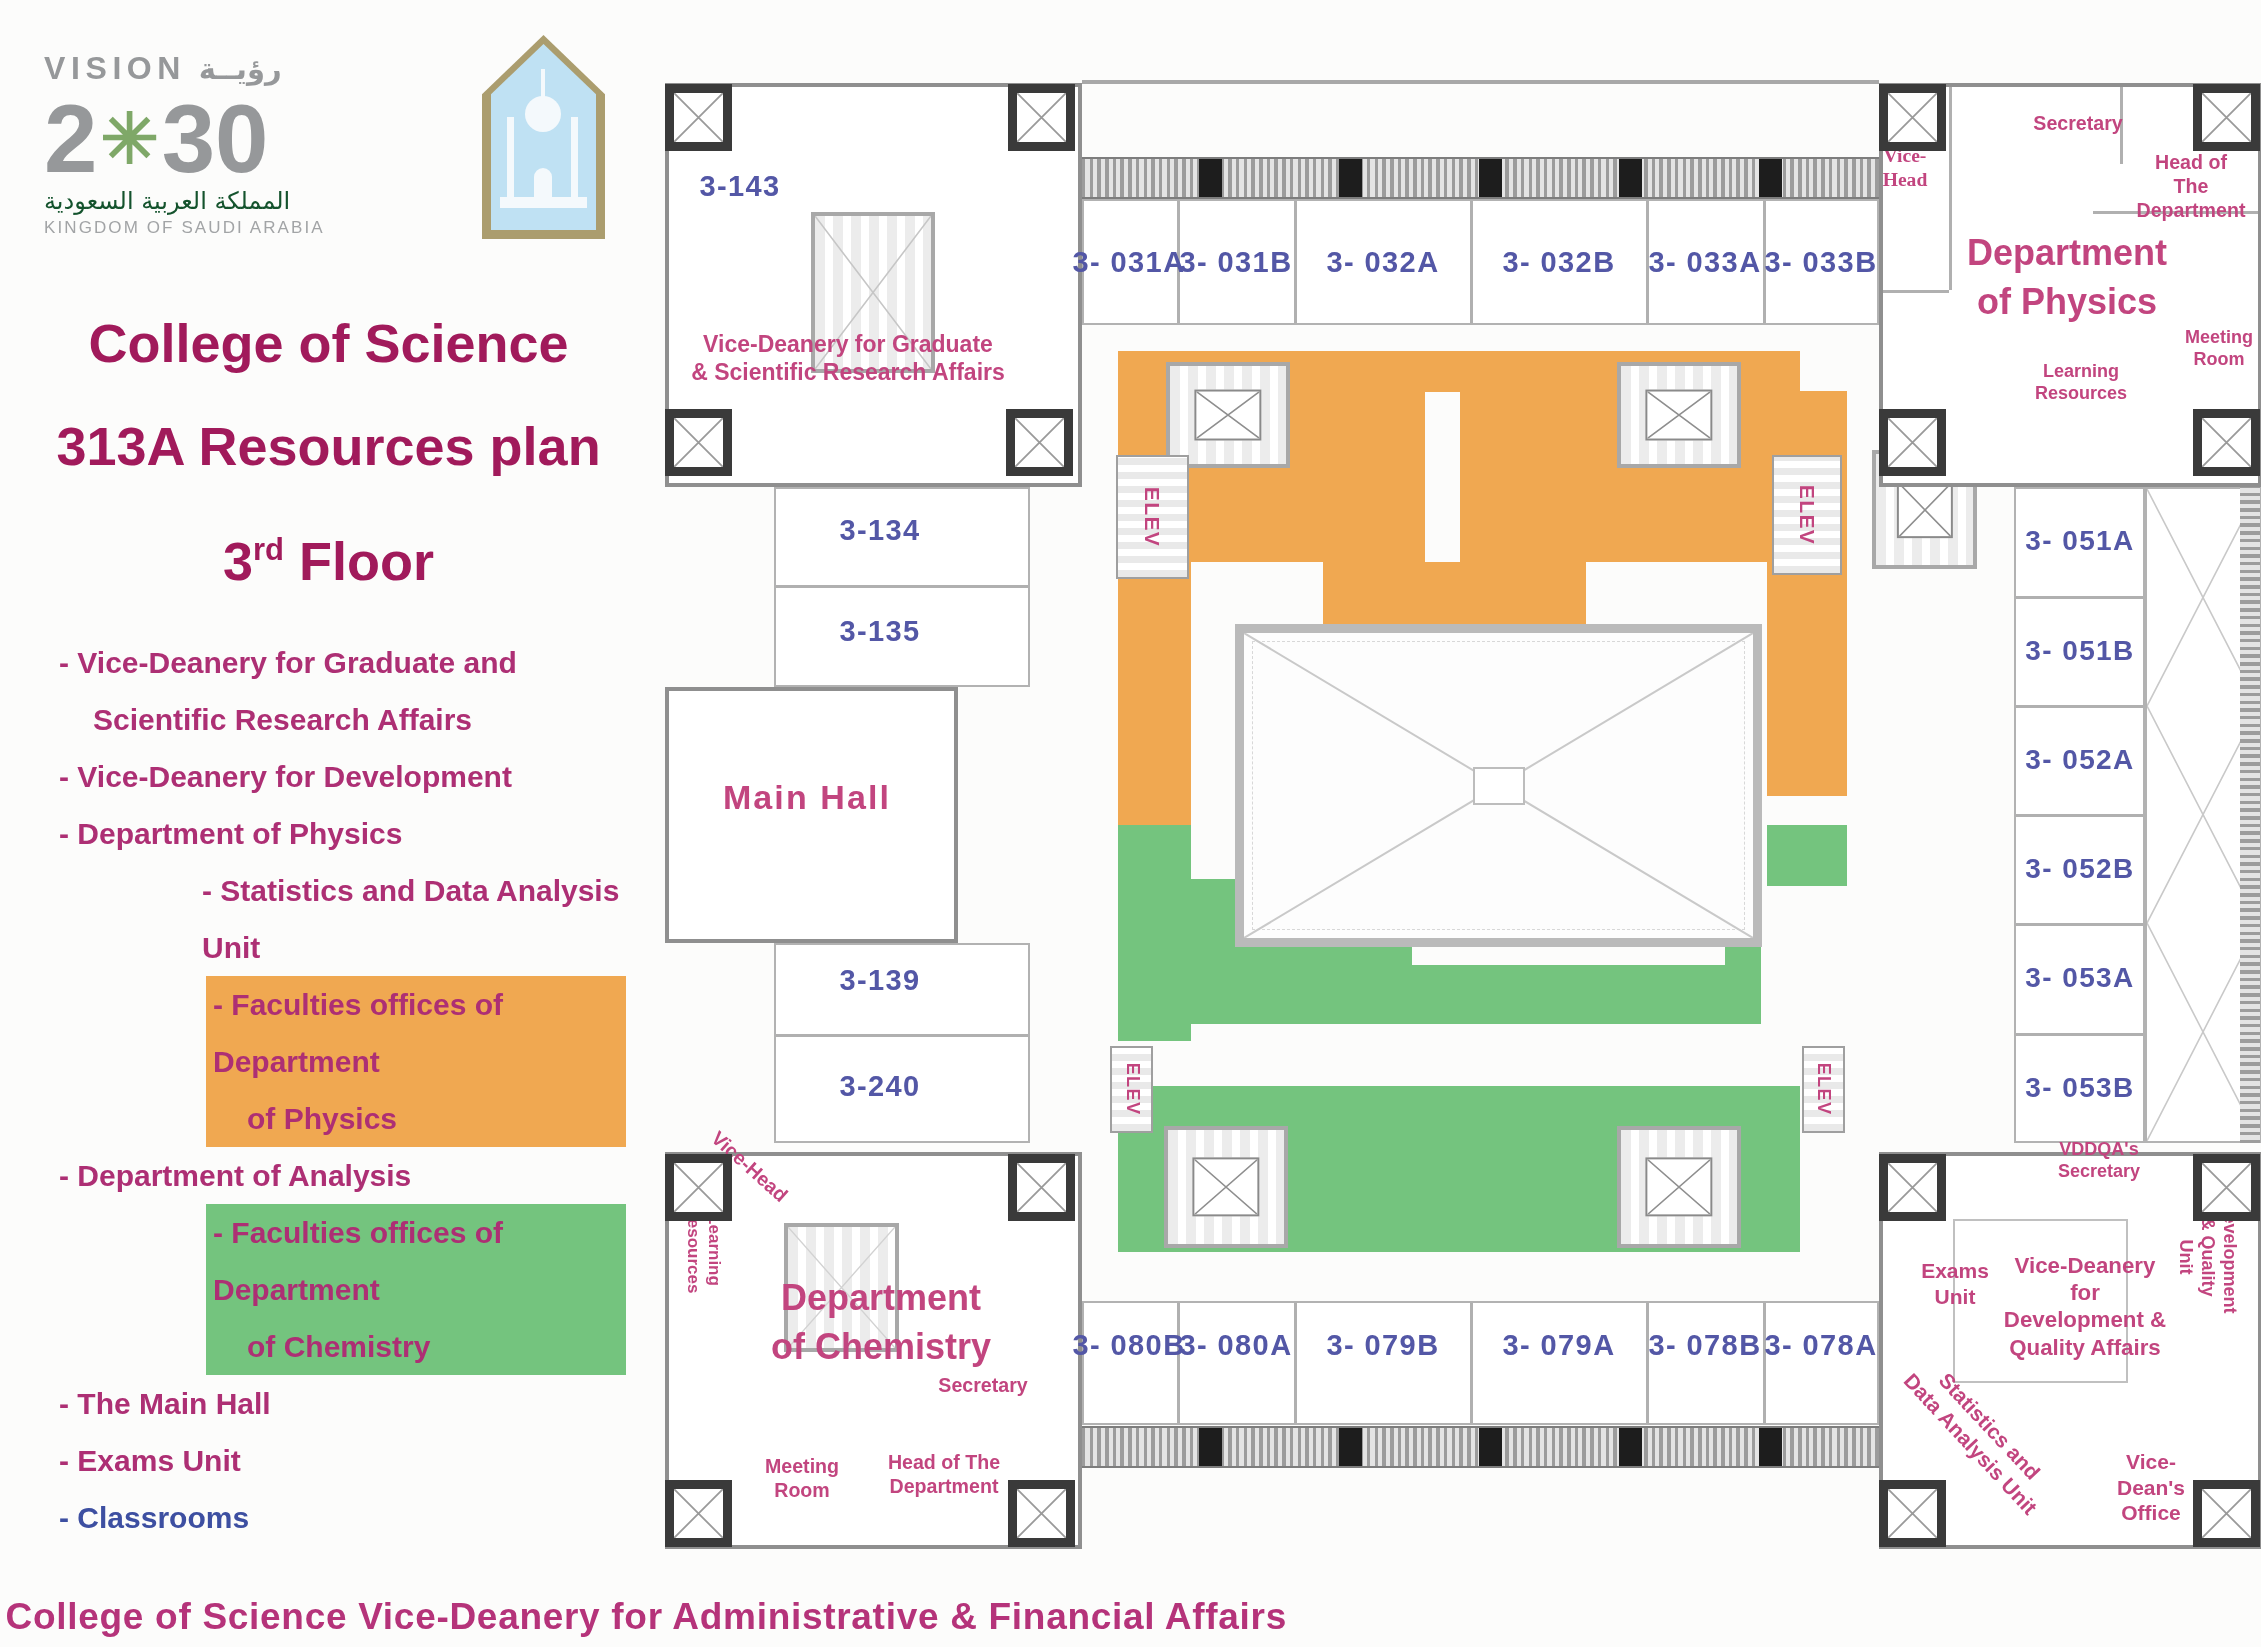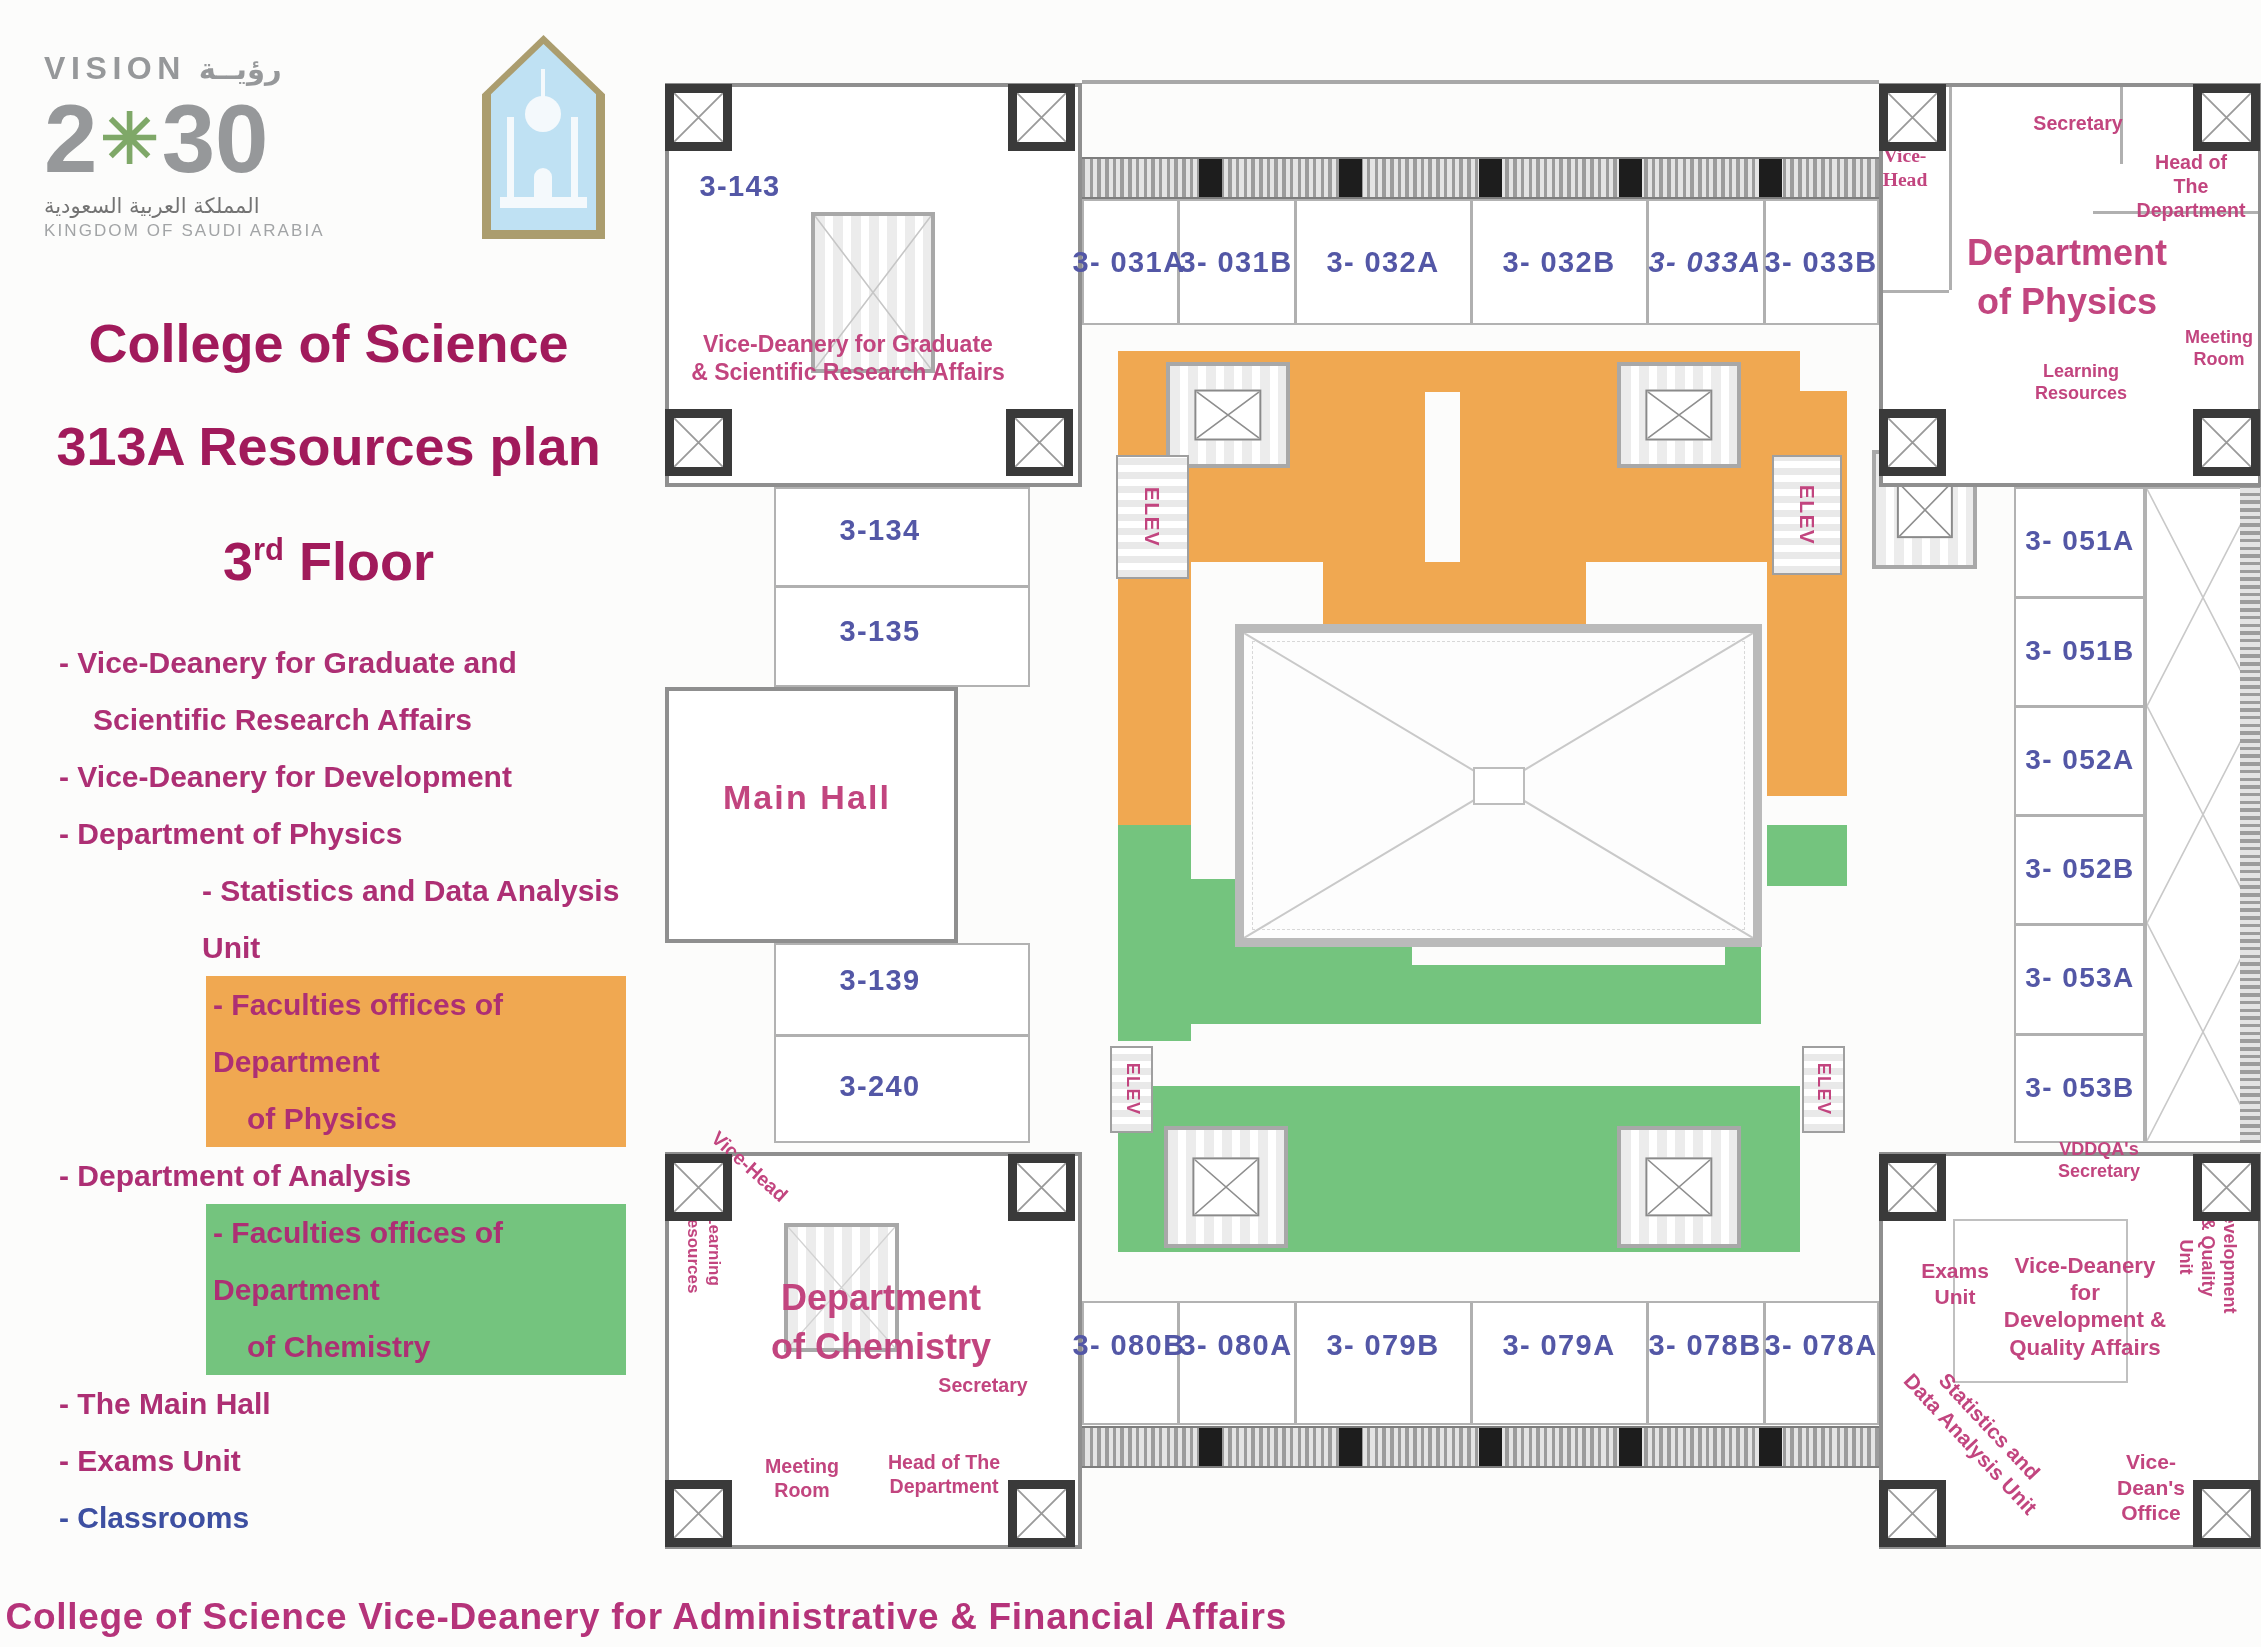--- a/index.html
+++ b/index.html
@@ -5,21 +5,21 @@
   html,body{margin:0;padding:0;background:#ffffff;}
   #canvas{position:relative;width:2261px;height:1647px;background:#fcfcfb;overflow:hidden;
           font-family:"Liberation Sans",sans-serif;}
   .abs{position:absolute;}
   
   #vision-logo{left:44px;top:50px;width:293px;color:#96989a;}
   .v-row1{font-size:32px;letter-spacing:5.6px;font-weight:bold;display:flex;align-items:center;gap:12.6px;}
   .v-ar{font-family:"DejaVu Sans",sans-serif;font-size:29px;letter-spacing:0;}
   .v-row2{font-size:96px;font-weight:bold;display:flex;align-items:center;line-height:1;margin-top:4.2px;}
   .v-emblem{font-size:70px;color:#7fa868;margin:0 2.8px;line-height:1;}
-  .v-row3{font-family:"DejaVu Sans",sans-serif;font-size:21px;margin-top:7px;color:#737373;}
+  .v-row3{font-family:"DejaVu Sans",sans-serif;font-size:24px;color:#14532d;}
   .v-row4{font-size:17px;letter-spacing:2.1px;margin-top:2.8px;color:#a2a4a6;}
   #univ-emblem{left:482px;top:35px;width:123px;height:204px;}
   .emb-outer{position:absolute;inset:0;background:#ab9d6e;
      clip-path:polygon(50% 0%,100% 29%,100% 100%,0% 100%,0% 29%);}
   .emb-inner{position:absolute;inset:9px;background:#bfe1f3;
      clip-path:polygon(50% 0%,100% 27%,100% 100%,0% 100%,0% 27%);}
   .emb-minaret{position:absolute;width:7px;height:82px;background:#f4f9fc;top:82px;}
   .emb-dome{position:absolute;width:36px;height:36px;border-radius:50%;background:#f4f9fc;left:43px;top:61px;}
   .emb-spire{position:absolute;width:4.2px;height:32px;background:#f4f9fc;left:59px;top:34px;}
   .emb-base{position:absolute;width:87px;height:11.2px;background:#f4f9fc;left:18px;bottom:31px;}
@@ -206,21 +206,21 @@
     <div class="divv" style="left:93px;top:0;height:100%;"></div>
     <div class="divv" style="left:210px;top:0;height:100%;"></div>
     <div class="divv" style="left:386px;top:0;height:100%;"></div>
     <div class="divv" style="left:562px;top:0;height:100%;"></div>
     <div class="divv" style="left:679px;top:0;height:100%;"></div>
   </div>
   <div class="lbl rn" style="left:1129px;top:263px;">3- 031A</div>
   <div class="lbl rn" style="left:1236px;top:263px;">3- 031B</div>
   <div class="lbl rn" style="left:1383px;top:263px;">3- 032A</div>
   <div class="lbl rn" style="left:1559px;top:263px;">3- 032B</div>
-  <div class="lbl rn" style="left:1705px;top:263px;font-style:italic;">3- 033A</div>
+  <div class="lbl rn" style="left:1705px;top:263px;">3- 033A</div>
   <div class="lbl rn" style="left:1821px;top:263px;">3- 033B</div>
 
   <div class="courty" style="left:1235px;top:624px;width:527px;height:323px;">
     <svg class="xsvg" viewBox="0 0 100 100" preserveAspectRatio="none">
         <path d="M0 0 L100 100 M100 0 L0 100" stroke="#c9c9c9" stroke-width="2" vector-effect="non-scaling-stroke" fill="none"></path>
       </svg>
     <div class="cbox"></div>
   </div>
 
   <div class="core" style="left:1166px;top:362px;width:124px;height:106px;">

